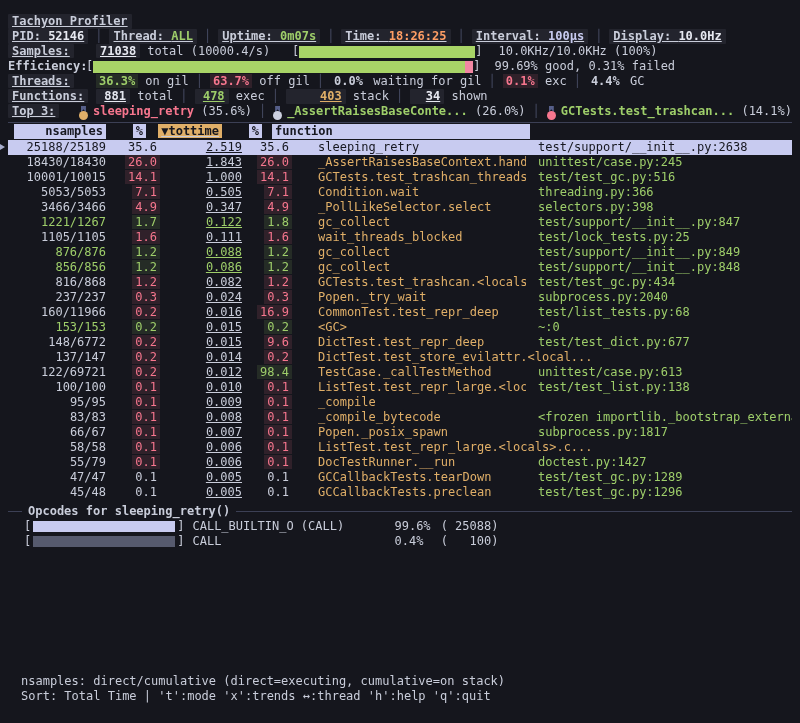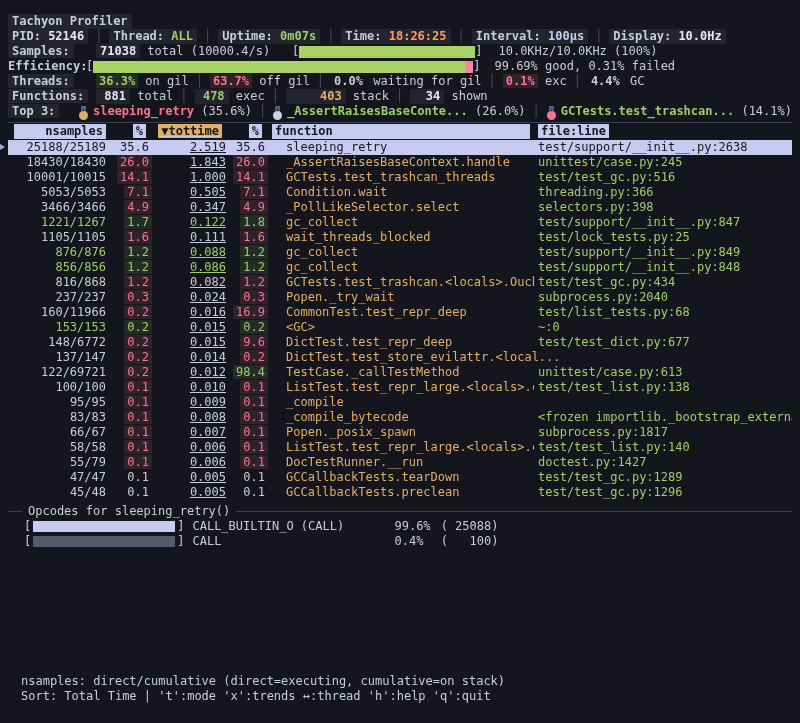--- a/index.html
+++ b/index.html
@@ -5,21 +5,21 @@
   :root{
     --bg:#15161d; --chip:#23242d; --fg:#c9cdda; --bright:#e7e9f1; --dim:#474c64;
     --rule:#3c4055; --green:#9ece6a; --red:#f7768e; --yellow:#e0af68; --orange:#ff9e64;
     --sel:#c8cbf0; --selfg:#16171f; --bargreen:#a8d467; --barpink:#f287a3; --opgray:#565a6e;
   }
   *{margin:0;padding:0;box-sizing:border-box;}
   body{width:800px;height:723px;background:var(--bg);font-family:"DejaVu Sans Mono","Liberation Mono",monospace;
        font-size:12px;line-height:15px;color:var(--fg);overflow:hidden;}
   .screen{position:relative;width:800px;height:723px;padding:14px 8px 0;overflow:hidden;}
   .line{height:15px;display:flex;align-items:center;white-space:pre;}
-  .chip{background:var(--chip);padding:0 4px;border-radius:1px;}
+  .chip{background:var(--chip);padding:0 4px;border-radius:1px;text-decoration:underline;}
   .bold{font-weight:bold;}
   .c-fg{color:var(--fg);} .c-bright{color:var(--bright);} .c-green{color:var(--green);}
   .c-red{color:var(--red);} .c-yellow{color:var(--yellow);padding-left:34px;} .c-orange{color:var(--orange);}
   .c-sel{color:var(--sel);}
   .vsep{color:var(--dim);margin:0 7px;}
   .lblcell{display:inline-block;width:80px;}
   .val{font-weight:bold;}
   
   .brk{color:var(--fg);}
   .hbar{display:inline-block;height:12px;position:relative;top:0;}
@@ -34,31 +34,31 @@
   .sort-active .hchip{background:var(--yellow);}
   .t-ns{width:104px;text-align:right;padding-right:6px;overflow:hidden;}
   .t-p1{width:40px;text-align:right;}
   .t-tt{width:76px;text-align:right;padding-right:2px;text-decoration:underline;}
   .t-p2{width:40px;text-align:right;}
   .t-fn{flex:1;padding-left:18px;overflow:hidden;}
   .t-file{width:258px;padding-left:4px;overflow:hidden;}
   .thead .t-ns,.thead .t-p1,.thead .t-tt,.thead .t-p2{padding-right:6px;}
   .thead .t-fn{padding-left:4px;}
   .thead .fnchip{display:inline-block;width:258px;}
-  .row{height:15px;display:flex;align-items:center;white-space:pre;position:relative;}
+  .row{height:15px;display:flex;align-items:center;white-space:pre;position:relative;gap:8px;}
   .row.sel{background:var(--sel);}
   .row.sel .t-ns,.row.sel .t-tt,.row.sel .t-fn,.row.sel .t-file,.row.sel .pv{color:var(--selfg) !important;background:transparent !important;}
   .selarrow{position:absolute;left:-8px;top:4px;width:0;height:0;
             border-left:5px solid #a7adcd;border-top:3.5px solid transparent;border-bottom:3.5px solid transparent;}
   .toprule{border-top:1px solid var(--rule);margin-top:3px;}
   
   .opsep{height:15px;display:flex;align-items:center;margin-top:4px;}
   .ruleseg{border-bottom:1px solid var(--rule);height:1px;align-self:center;}
   .opsep .left{width:14px;} .opsep .right{flex:1;}
-  .opsep .optitle{font-weight:normal;padding:0 6px;color:var(--fg);}
+  .opsep .optitle{font-weight:bold;padding:0 6px;color:var(--fg);}
   .op-row{padding-left:16px;}
   .opbar{display:inline-block;width:142px;height:11px;margin:0 2px;}
   .opfill{display:block;width:100%;height:11px;}
   .op-lavender{background:var(--sel);}
   .op-gray{background:var(--opgray);}
   .opname{display:inline-block;width:210px;padding-left:8px;overflow:hidden;}
   .oppct{display:inline-block;width:46px;text-align:left;}
   .opcount{display:inline-block;width:58px;text-align:right;}
   
   .medal{display:inline-block;width:9px;height:14px;position:relative;margin-right:5px;top:1px;}
@@ -115,21 +115,20 @@
   </div>
 
   <div class="toprule"></div>
 
   <div class="thead">
     <span class="t-ns"><span class="hchip" style="display:inline-block;width:92px;text-align:right;">nsamples</span></span>
     <span class="t-p1"><span class="hchip">%</span></span>
     <span class="t-tt sort-active"><span class="hchip">▼tottime</span></span>
     <span class="t-p2"><span class="hchip">%</span></span>
     <span class="t-fn"><span class="hchip fnchip">function</span></span>
-    <span class="t-file"><span class="hchip">file:line</span></span>
   </div>
 
   <div id="rows" style="margin-top:1px;">
       <div class="row sel"><span class="selarrow"></span><span class="t-ns c-fg">25188/25189</span><span class="t-p1"><span class="pv c-fg">35.6</span></span><span class="t-tt c-fg">2.519</span><span class="t-p2"><span class="pv c-fg">35.6</span></span><span class="t-fn c-yellow">sleeping_retry</span><span class="t-file c-green">test/support/__init__.py:2638</span></div>
       <div class="row"><span class="t-ns c-fg">18430/18430</span><span class="t-p1"><span class="pv c-red pch-red">26.0</span></span><span class="t-tt c-fg">1.843</span><span class="t-p2"><span class="pv c-red pch-red">26.0</span></span><span class="t-fn c-yellow">_AssertRaisesBaseContext.handle</span><span class="t-file c-green">unittest/case.py:245</span></div>
       <div class="row"><span class="t-ns c-fg">10001/10015</span><span class="t-p1"><span class="pv c-red pch-red">14.1</span></span><span class="t-tt c-fg">1.000</span><span class="t-p2"><span class="pv c-red pch-red">14.1</span></span><span class="t-fn c-yellow">GCTests.test_trashcan_threads</span><span class="t-file c-green">test/test_gc.py:516</span></div>
       <div class="row"><span class="t-ns c-fg">5053/5053</span><span class="t-p1"><span class="pv c-red pch-red">7.1</span></span><span class="t-tt c-fg">0.505</span><span class="t-p2"><span class="pv c-red pch-red">7.1</span></span><span class="t-fn c-yellow">Condition.wait</span><span class="t-file c-green">threading.py:366</span></div>
       <div class="row"><span class="t-ns c-fg">3466/3466</span><span class="t-p1"><span class="pv c-red pch-red">4.9</span></span><span class="t-tt c-fg">0.347</span><span class="t-p2"><span class="pv c-red pch-red">4.9</span></span><span class="t-fn c-yellow">_PollLikeSelector.select</span><span class="t-file c-green">selectors.py:398</span></div>
       <div class="row"><span class="t-ns c-green">1221/1267</span><span class="t-p1"><span class="pv c-green pch-green">1.7</span></span><span class="t-tt c-green">0.122</span><span class="t-p2"><span class="pv c-green pch-green">1.8</span></span><span class="t-fn c-yellow">gc_collect</span><span class="t-file c-green">test/support/__init__.py:847</span></div>
       <div class="row"><span class="t-ns c-fg">1105/1105</span><span class="t-p1"><span class="pv c-red pch-red">1.6</span></span><span class="t-tt c-fg">0.111</span><span class="t-p2"><span class="pv c-red pch-red">1.6</span></span><span class="t-fn c-yellow">wait_threads_blocked</span><span class="t-file c-green">test/lock_tests.py:25</span></div>
@@ -139,21 +138,21 @@
       <div class="row"><span class="t-ns c-fg">237/237</span><span class="t-p1"><span class="pv c-red pch-red">0.3</span></span><span class="t-tt c-fg">0.024</span><span class="t-p2"><span class="pv c-red pch-red">0.3</span></span><span class="t-fn c-yellow">Popen._try_wait</span><span class="t-file c-green">subprocess.py:2040</span></div>
       <div class="row"><span class="t-ns c-fg">160/11966</span><span class="t-p1"><span class="pv c-red pch-red">0.2</span></span><span class="t-tt c-fg">0.016</span><span class="t-p2"><span class="pv c-red pch-red">16.9</span></span><span class="t-fn c-yellow">CommonTest.test_repr_deep</span><span class="t-file c-green">test/list_tests.py:68</span></div>
       <div class="row"><span class="t-ns c-green">153/153</span><span class="t-p1"><span class="pv c-green pch-green">0.2</span></span><span class="t-tt c-fg">0.015</span><span class="t-p2"><span class="pv c-green pch-green">0.2</span></span><span class="t-fn c-yellow">&lt;GC&gt;</span><span class="t-file c-green">~:0</span></div>
       <div class="row"><span class="t-ns c-fg">148/6772</span><span class="t-p1"><span class="pv c-red pch-red">0.2</span></span><span class="t-tt c-fg">0.015</span><span class="t-p2"><span class="pv c-red pch-red">9.6</span></span><span class="t-fn c-yellow">DictTest.test_repr_deep</span><span class="t-file c-green">test/test_dict.py:677</span></div>
       <div class="row"><span class="t-ns c-fg">137/147</span><span class="t-p1"><span class="pv c-red pch-red">0.2</span></span><span class="t-tt c-fg">0.014</span><span class="t-p2"><span class="pv c-red pch-red">0.2</span></span><span class="t-fn c-yellow">DictTest.test_store_evilattr.&lt;local...</span></div>
       <div class="row"><span class="t-ns c-fg">122/69721</span><span class="t-p1"><span class="pv c-red pch-red">0.2</span></span><span class="t-tt c-fg">0.012</span><span class="t-p2"><span class="pv c-green pch-green">98.4</span></span><span class="t-fn c-yellow">TestCase._callTestMethod</span><span class="t-file c-green">unittest/case.py:613</span></div>
       <div class="row"><span class="t-ns c-fg">100/100</span><span class="t-p1"><span class="pv c-red pch-red">0.1</span></span><span class="t-tt c-fg">0.010</span><span class="t-p2"><span class="pv c-red pch-red">0.1</span></span><span class="t-fn c-yellow">ListTest.test_repr_large.&lt;locals&gt;.c...</span><span class="t-file c-green">test/test_list.py:138</span></div>
       <div class="row"><span class="t-ns c-fg">95/95</span><span class="t-p1"><span class="pv c-red pch-red">0.1</span></span><span class="t-tt c-fg">0.009</span><span class="t-p2"><span class="pv c-red pch-red">0.1</span></span><span class="t-fn c-yellow">_compile</span></div>
       <div class="row"><span class="t-ns c-fg">83/83</span><span class="t-p1"><span class="pv c-red pch-red">0.1</span></span><span class="t-tt c-fg">0.008</span><span class="t-p2"><span class="pv c-red pch-red">0.1</span></span><span class="t-fn c-yellow">_compile_bytecode</span><span class="t-file c-green">&lt;frozen importlib._bootstrap_externa</span></div>
       <div class="row"><span class="t-ns c-fg">66/67</span><span class="t-p1"><span class="pv c-red pch-red">0.1</span></span><span class="t-tt c-fg">0.007</span><span class="t-p2"><span class="pv c-red pch-red">0.1</span></span><span class="t-fn c-yellow">Popen._posix_spawn</span><span class="t-file c-green">subprocess.py:1817</span></div>
-      <div class="row"><span class="t-ns c-fg">58/58</span><span class="t-p1"><span class="pv c-red pch-red">0.1</span></span><span class="t-tt c-fg">0.006</span><span class="t-p2"><span class="pv c-red pch-red">0.1</span></span><span class="t-fn c-yellow">ListTest.test_repr_large.&lt;locals&gt;.c...</span><span class="t-file c-green">test/test_list.py:140</span></div>
+      <div class="row"><span class="t-ns c-fg">58/58</span><span class="t-p1"><span class="pv c-red pch-red">0.1</span></span><span class="t-tt c-fg">0.006</span><span class="t-p2"><span class="pv c-red pch-red">0.1</span></span><span class="t-fn c-yellow">ListTest.test_repr_large.&lt;locals&gt;.c...</span></div>
       <div class="row"><span class="t-ns c-fg">55/79</span><span class="t-p1"><span class="pv c-red pch-red">0.1</span></span><span class="t-tt c-fg">0.006</span><span class="t-p2"><span class="pv c-red pch-red">0.1</span></span><span class="t-fn c-yellow">DocTestRunner.__run</span><span class="t-file c-green">doctest.py:1427</span></div>
       <div class="row"><span class="t-ns c-fg">47/47</span><span class="t-p1"><span class="pv c-fg">0.1</span></span><span class="t-tt c-fg">0.005</span><span class="t-p2"><span class="pv c-fg">0.1</span></span><span class="t-fn c-yellow">GCCallbackTests.tearDown</span><span class="t-file c-green">test/test_gc.py:1289</span></div>
       <div class="row"><span class="t-ns c-fg">45/48</span><span class="t-p1"><span class="pv c-fg">0.1</span></span><span class="t-tt c-fg">0.005</span><span class="t-p2"><span class="pv c-fg">0.1</span></span><span class="t-fn c-yellow">GCCallbackTests.preclean</span><span class="t-file c-green">test/test_gc.py:1296</span></div>
     </div>
 
   <div class="opsep">
     <span class="ruleseg left"></span>
     <span class="optitle">Opcodes for sleeping_retry()</span>
     <span class="ruleseg right"></span>
   </div>

